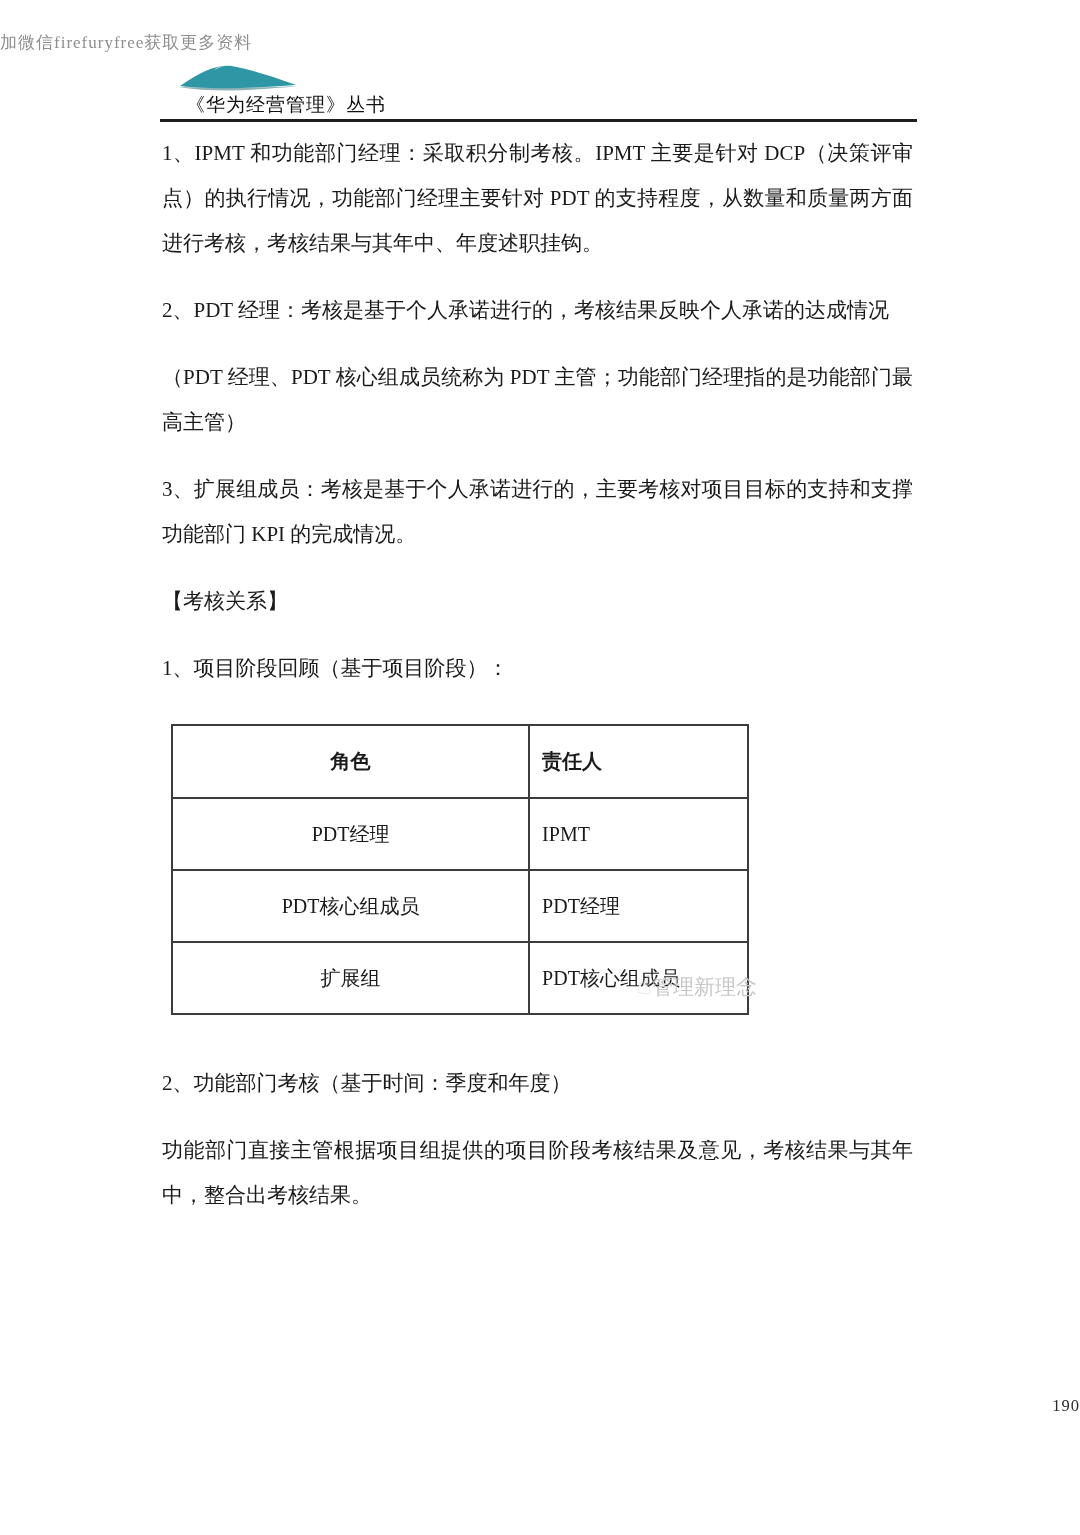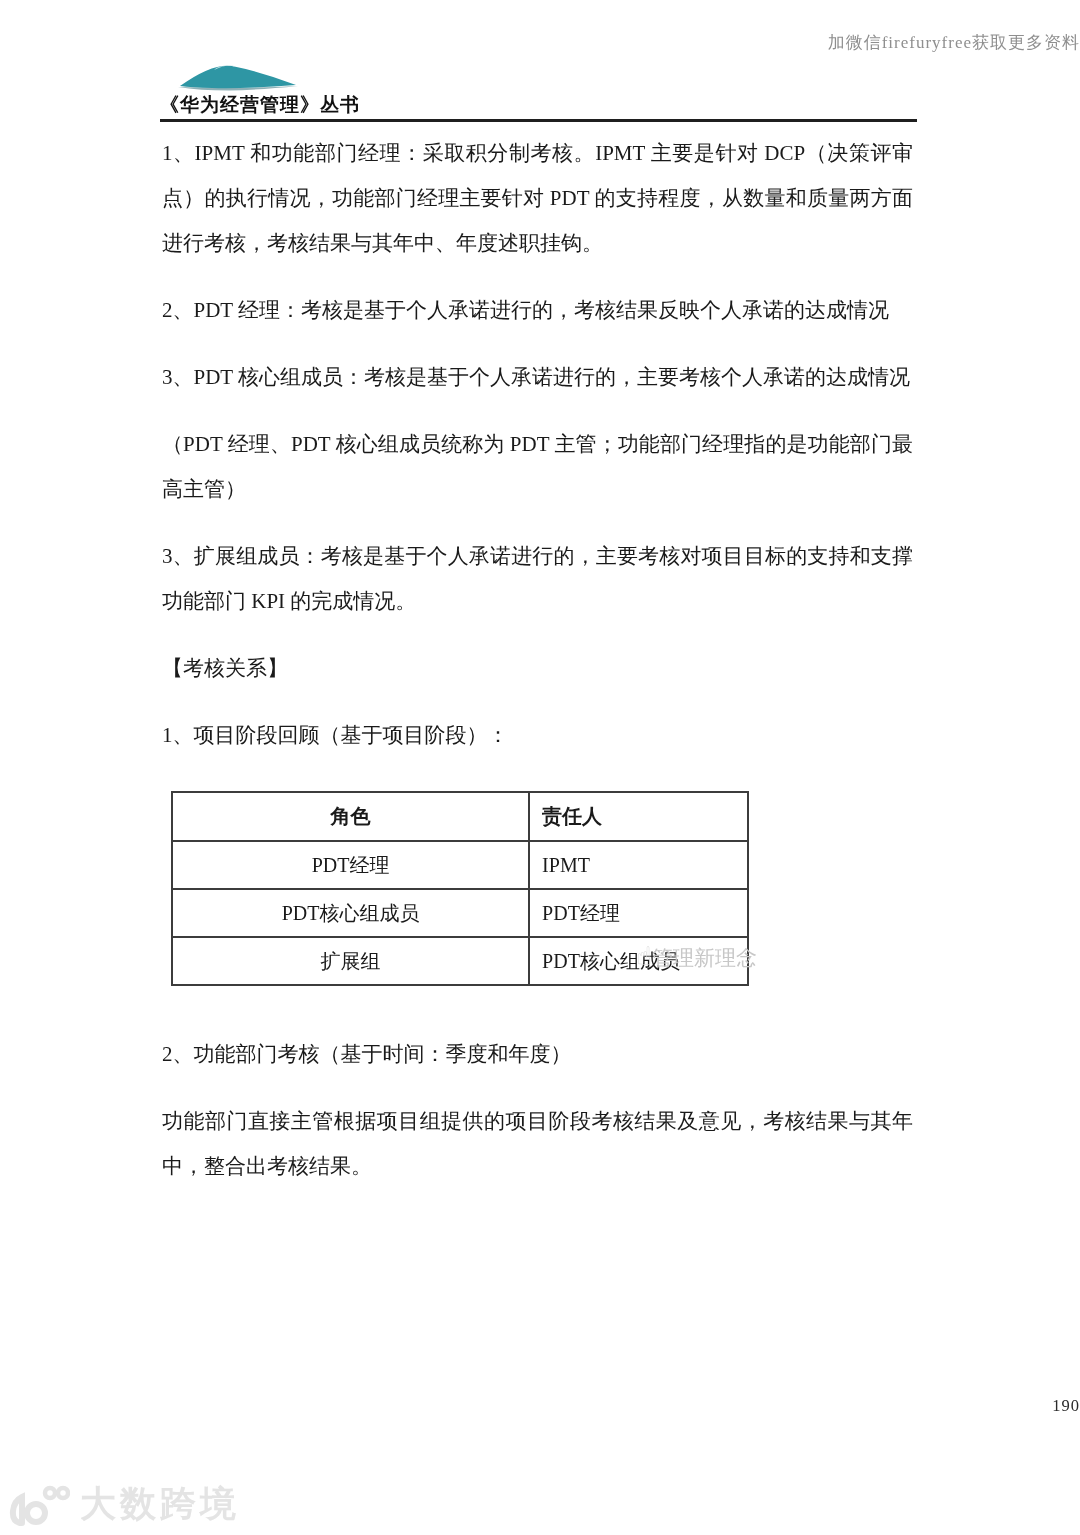--- a/index.html
+++ b/index.html
@@ -7,32 +7,32 @@
     position:relative;
     width:1080px;height:1535px;
     background:#ffffff;
     overflow:hidden;
     font-family:"Liberation Serif","DejaVu Serif",serif;
     color:#1a1a1a;
   }
   
   .top-watermark{
     position:absolute;top:31px;left:0;width:100%;
-    text-align:right;
+    text-align:left;
     font-size:17px;color:#8f8f8f;
     letter-spacing:1px;
   }
   
   .header{position:absolute;top:58px;left:160px;width:757px;height:60px;}
   .header-left{position:absolute;left:0;bottom:0;}
   .logo-mountain{display:block;margin-left:14px;margin-bottom:1px;}
   .series-title{
     font-family:"Liberation Sans","DejaVu Sans",sans-serif;
-    font-weight:bold;font-size:19px;color:#111;
-    letter-spacing:1px;white-space:nowrap;
+    font-weight:normal;font-size:19px;color:#111;
+    letter-spacing:1px;white-space:nowrap;margin-left:26px;
   }
   .header-right{position:absolute;right:0;bottom:0;text-align:right;}
   .book-title{
     font-family:"Liberation Sans","DejaVu Sans",sans-serif;
     font-weight:bold;font-size:24px;color:#c22017;
     letter-spacing:1px;white-space:nowrap;line-height:26px;
   }
   .book-subtitle{
     font-family:"Liberation Sans","DejaVu Sans",sans-serif;
     font-weight:bold;font-size:12.5px;color:#3a2422;
@@ -51,21 +51,21 @@
   .content p{margin:0 4px 22px 0;}
   
   .role-table-wrap{position:relative;margin:33px 0 46px 9px;width:578px;}
   table.role-table{
     border-collapse:collapse;width:578px;
     font-family:"Liberation Serif","DejaVu Serif",serif;
   }
   table.role-table td,table.role-table th{
     border:2px solid #3c3c3c;
     font-size:20px;font-weight:normal;
-    height:46px;padding:0;
+    height:46px;padding:12px;
   }
   table.role-table th{font-weight:bold;height:47px;}
   .col-role{width:62%;text-align:center;}
   .col-owner{width:38%;text-align:left;padding-left:12px !important;}
   th.col-owner{padding-left:12px !important;}
   .table-watermark{
     position:absolute;right:-8px;bottom:6px;
     color:#c7c7c7;font-size:21px;white-space:nowrap;
     font-family:"Liberation Sans","DejaVu Sans",sans-serif;
     pointer-events:none;
@@ -104,21 +104,20 @@
         <path d="M40 11 Q55 4 62 8 L58 7 Q45 6 40 11 Z" fill="#bfe0e4"></path>
       </svg>
       <div class="series-title">《华为经营管理》丛书</div>
     </div>
   </div>
   <div class="header-rule"></div>
 
   <div class="content">
     <p>1、IPMT 和功能部门经理：采取积分制考核。IPMT 主要是针对 DCP（决策评审点）的执行情况，功能部门经理主要针对 PDT 的支持程度，从数量和质量两方面进行考核，考核结果与其年中、年度述职挂钩。</p>
     <p>2、PDT 经理：考核是基于个人承诺进行的，考核结果反映个人承诺的达成情况</p>
-    <p>3、PDT 核心组成员：考核是基于个人承诺进行的，主要考核个人承诺的达成情况</p>
     <p>（PDT 经理、PDT 核心组成员统称为 PDT 主管；功能部门经理指的是功能部门最高主管）</p>
     <p>3、扩展组成员：考核是基于个人承诺进行的，主要考核对项目目标的支持和支撑功能部门 KPI 的完成情况。</p>
     <p>【考核关系】</p>
     <p>1、项目阶段回顾（基于项目阶段）：</p>
 
     <div class="role-table-wrap">
       <table class="role-table">
         <tbody>
             <tr>
           <th class="col-role">角色</th>
@@ -140,23 +139,14 @@
         </table>
       <div class="table-watermark"><span class="hand">☝</span><span>管理新理念</span></div>
     </div>
 
     <p>2、功能部门考核（基于时间：季度和年度）</p>
     <p>功能部门直接主管根据项目组提供的项目阶段考核结果及意见，考核结果与其年中，整合出考核结果。</p>
   </div>
 
   <div class="page-number">190</div>
 
-  <div class="bottom-watermark">
-    <svg width="62" height="48" viewBox="0 0 62 48" fill="none">
-      <path d="M12 42 Q4 40 5 30 Q6 20 14 16 L14 42" stroke="#e4e4e4" stroke-width="6" fill="none" stroke-linecap="round"></path>
-      <circle cx="28" cy="32" r="9" stroke="#e4e4e4" stroke-width="6" fill="none"></circle>
-      <circle cx="42" cy="12" r="5" stroke="#e4e4e4" stroke-width="4.5" fill="none"></circle>
-      <circle cx="55" cy="12" r="5" stroke="#e4e4e4" stroke-width="4.5" fill="none"></circle>
-    </svg>
-    <span>大数跨境</span>
-  </div>
 
 </div>
 
 </body></html>

